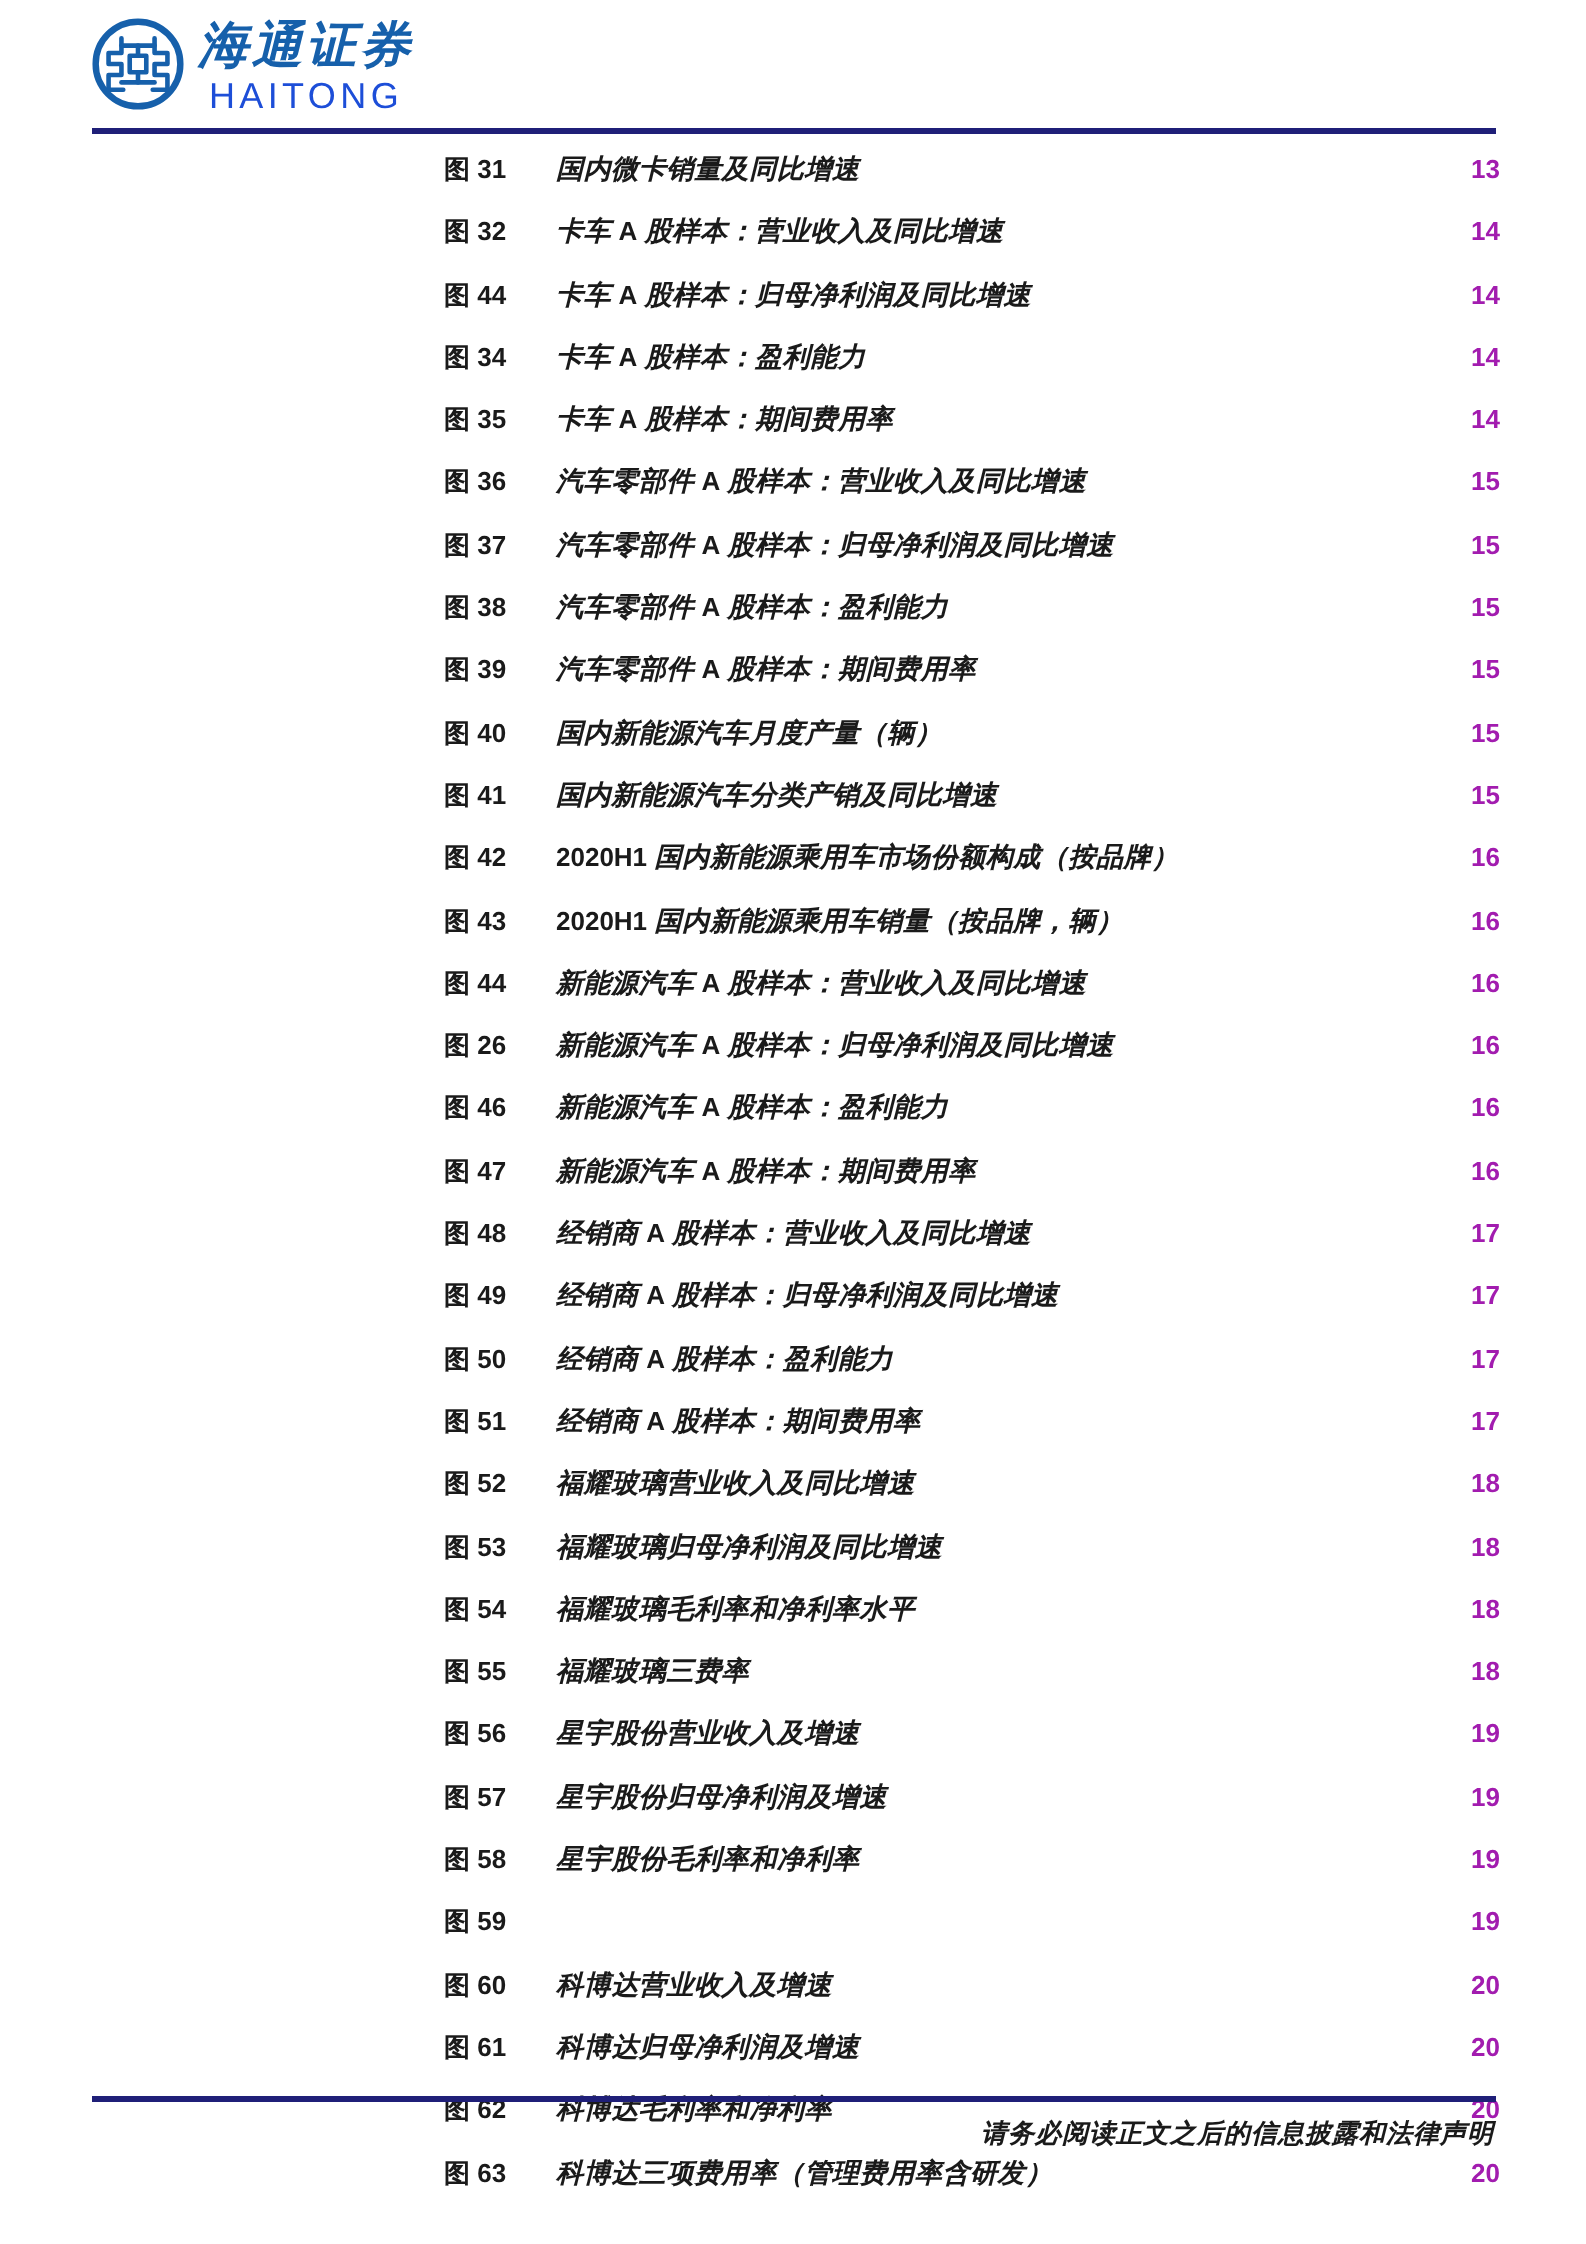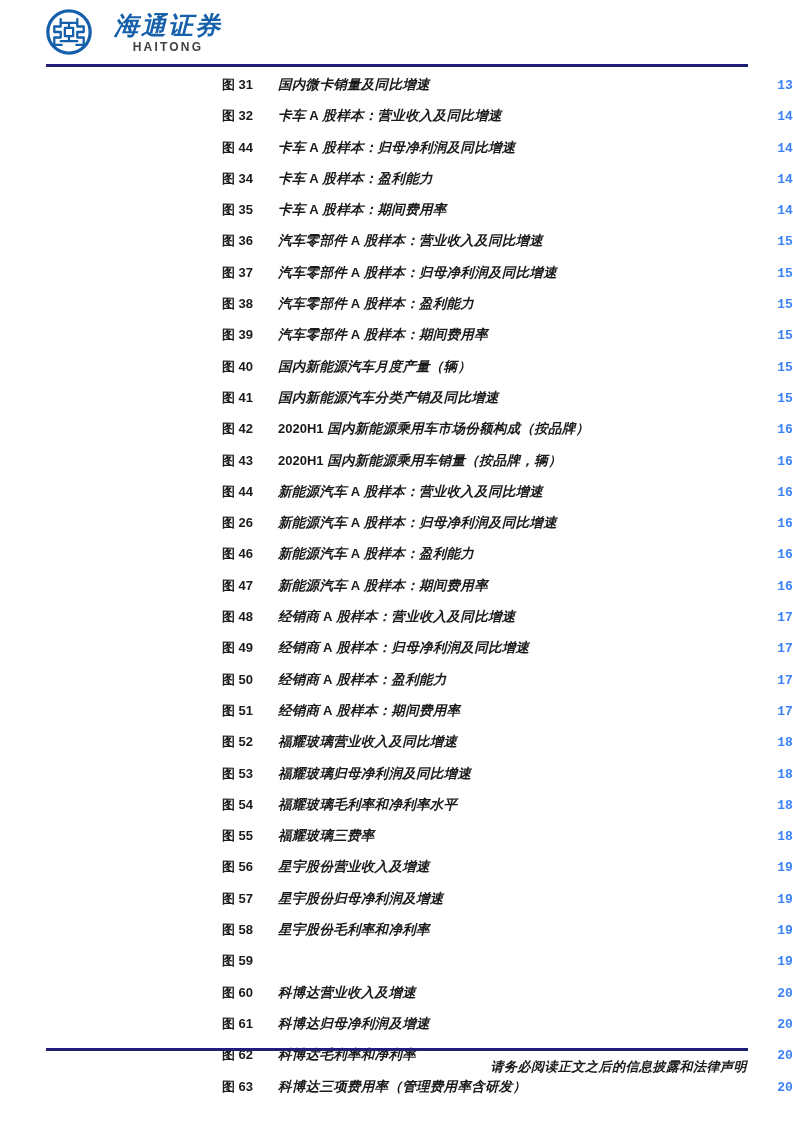--- a/index.html
+++ b/index.html
@@ -22,21 +22,21 @@
     left: 0;
     top: 0;
     width: 793px;
     height: 70px;
   }
   .logo-block {
     position: absolute;
     left: 46px;
     top: 9px;
     display: flex;
-    gap: 22px;
+    gap: 7px;
   }
   .logo-mark {
     width: 46px;
     height: 46px;
     flex: 0 0 auto;
   }
   .logo-wordmark {
     display: flex;
     flex-direction: column;
     align-items: center;
@@ -48,23 +48,23 @@
     font-size: 25px;
     line-height: 1.0;
     font-weight: bold;
     font-style: italic;
     color: #1660ab;
     letter-spacing: 2px;
     white-space: nowrap;
   }
   .logo-en {
     font-family: "Liberation Sans", "DejaVu Sans", sans-serif;
-    font-size: 12px;
-    font-weight: bold;
-    color: #404040;
+    font-size: 18px;
+    font-weight: normal;
+    color: #1d4ed8;
     letter-spacing: 2.2px;
     margin-top: 2px;
     white-space: nowrap;
   }
   .header-right {
     position: absolute;
     right: 45px;
     top: 36px;
     display: flex;
     align-items: baseline;
@@ -99,20 +99,21 @@
     position: absolute;
     left: 0;
     top: 76px;
     width: 793px;
   }
   .toc-row {
     display: flex;
     align-items: baseline;
     height: 31.3px;
     padding-left: 222px;
+    padding-right: 43px;
     box-sizing: border-box;
   }
   .toc-label {
     flex: 0 0 56px;
     font-family: "Liberation Sans", "DejaVu Sans", sans-serif;
     font-size: 13px;
     font-weight: bold;
     color: #1a1a1a;
     white-space: nowrap;
   }
@@ -146,25 +147,25 @@
     left: 0;
     bottom: -9px;
     font-family: "Liberation Sans", "DejaVu Sans", sans-serif;
     font-size: 12px;
     letter-spacing: 1.1px;
     color: #6f6f6f;
     white-space: nowrap;
   }
   .toc-page {
     flex: 0 0 auto;
-    font-family: Liberation Mono, monospace;
+    font-family: Liberation Sans, sans-serif;
     font-size: 13px;
     font-weight: bold;
-    color: #3b82f6;
-    text-align: center;
+    color: #a21caf;
+    text-align: right;
     min-width: 16px;
   }
 
   
   .rule-bottom {
     position: absolute;
     left: 46px;
     top: 1048px;
     width: 702px;
     height: 3px;

